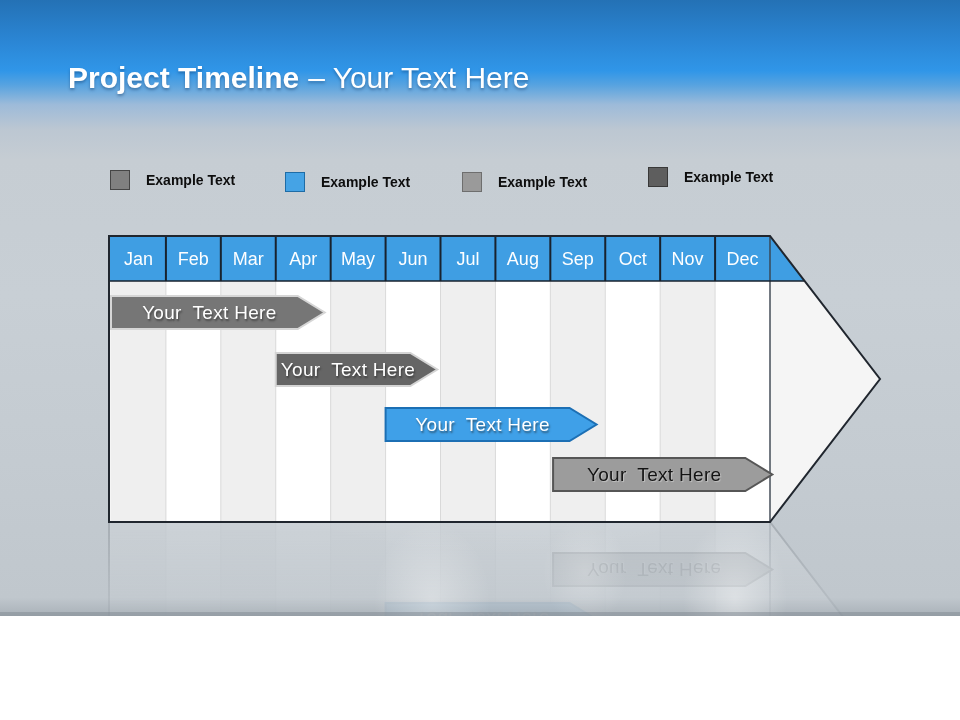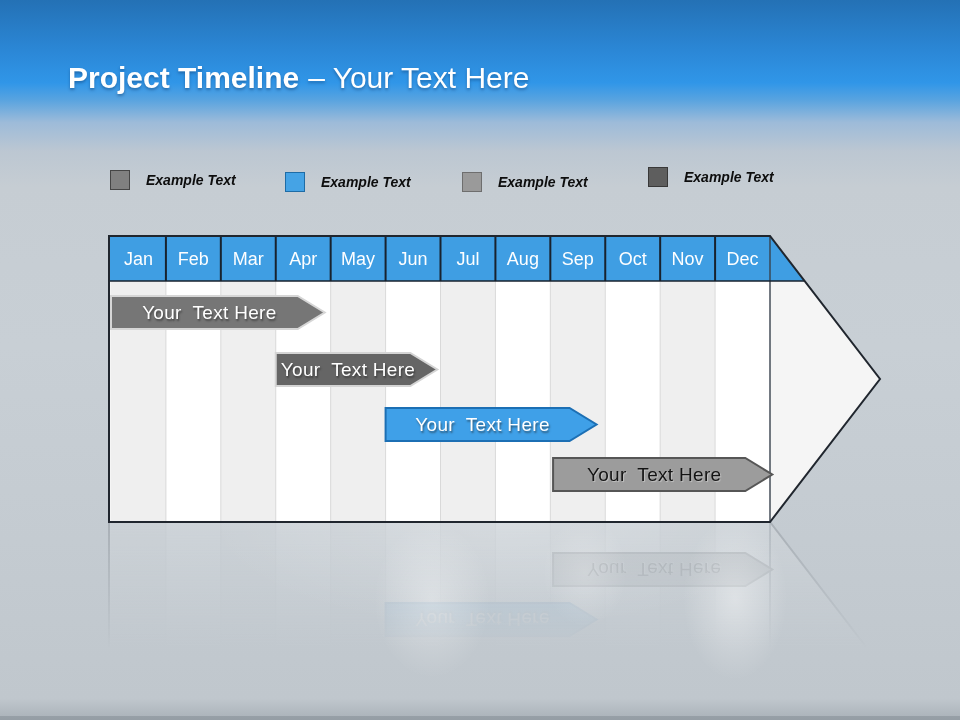--- a/index.html
+++ b/index.html
@@ -1,18 +1,18 @@
 <!DOCTYPE html>
 <html><head>
 <meta charset="utf-8">
 <style>
   html,body{margin:0;padding:0;}
   body{width:960px;height:720px;overflow:hidden;font-family:"Liberation Sans",sans-serif;}
   .slide{
-    position:relative;width:960px;height:720px;overflow:hidden;
+    position:relative;width:960px;height:616px;overflow:hidden;
     background:
       radial-gradient(ellipse 420px 160px at 52% 72%, rgba(255,255,255,0.20), rgba(255,255,255,0) 70%),
       linear-gradient(180deg,
         #2471B5 0%,
         #2B87D6 7%,
         #3096E8 11.5%,
         #57A3E0 13.8%,
         #9DBBD9 17%,
         #BCC7D2 21%,
         #C6CDD3 26%,
@@ -22,21 +22,21 @@
         #A9B1B8 100%);
   }
   .title{
     position:absolute;left:68px;top:60px;white-space:nowrap;
     color:#ffffff;font-size:30px;line-height:36px;
     text-shadow:0 2px 3px rgba(0,30,70,0.35);
   }
   .t-bold{font-weight:700;}
   .t-reg{font-weight:400;margin-left:9px;}
   .legend{position:absolute;left:0;top:0;width:960px;height:0;}
-  .legend-item{position:absolute;display:flex;align-items:center;gap:16px;font-style:italic;}
+  .legend-item{position:absolute;display:flex;align-items:center;gap:16px;}
   .legend-swatch{width:20px;height:20px;flex:0 0 auto;box-sizing:border-box;}
   .legend-label{font-size:14px;font-weight:700;color:#0d0d0d;white-space:nowrap;}
   svg{position:absolute;left:0;top:0;}
   .month-label{font-family:"Liberation Sans",sans-serif;font-size:18px;fill:#fdfeff;text-anchor:middle;}
   .bar-label{font-family:"Liberation Sans",sans-serif;font-size:19px;text-anchor:middle;white-space:pre;letter-spacing:.3px;}
   .bar-label.light{fill:#ffffff;text-shadow:1px 2px 2px rgba(30,30,30,0.55);}
   .bar-label.dark{fill:#141414;text-shadow:1px 1px 1px rgba(255,255,255,0.4);}
   .bottom-edge{position:absolute;left:0;bottom:0;width:960px;height:4px;background:rgba(125,134,143,0.45);}
 </style>
 </head>

